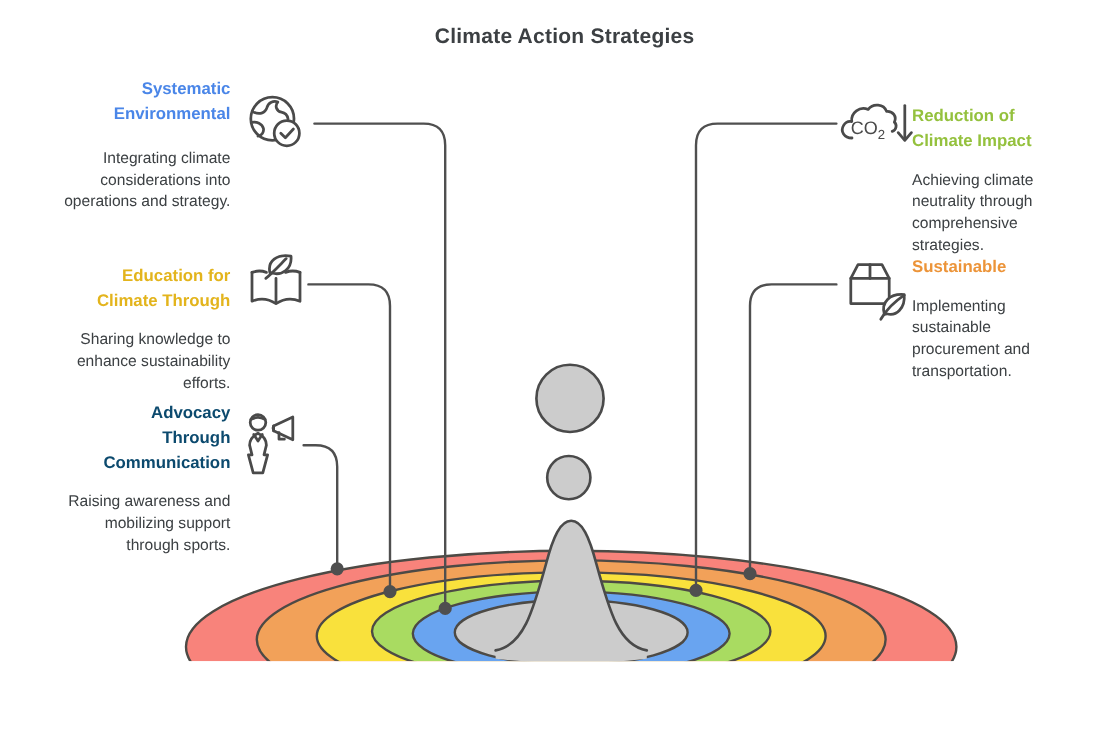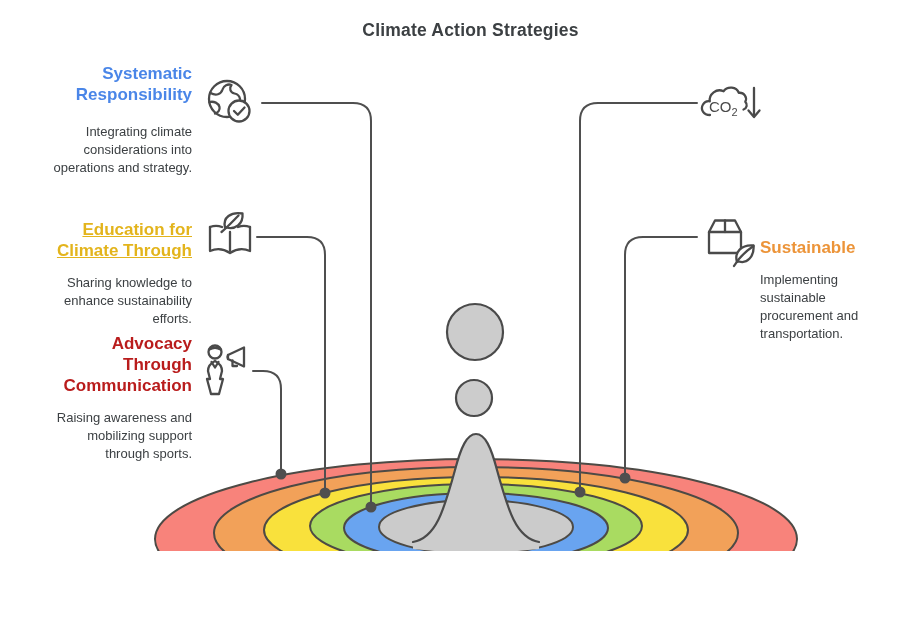--- a/index.html
+++ b/index.html
@@ -8,21 +8,21 @@
     font-family:"Liberation Sans", sans-serif;color:#3C4043;padding-left:20px;
   }
   .main-title{
     position:absolute;left:0;right:0;top:20px;text-align:center;
     font-size:17.5px;font-weight:bold;color:#3C4043;letter-spacing:.2px;
   }
   svg.scene{position:absolute;left:0;top:0;z-index:1;}
   .strategy{position:absolute;z-index:2;}
   .strategy.left{text-align:right;}
   .strategy.right{text-align:left;}
-  .s-title{font-size:17px;font-weight:bold;line-height:21px;}
+  .s-title{font-size:14px;font-weight:bold;line-height:21px;}
   .s-title div{white-space:nowrap;}
   .s-desc{font-size:13px;line-height:18px;color:#3C4043;margin-top:13px;}
   .icon{position:absolute;z-index:2;}
   .icon svg{display:block;}
 </style>
 </head>
 <body>
 
 <div class="canvas">
 
@@ -58,44 +58,51 @@
       <circle cx="325" cy="493" r="4.5" fill="#4F4F4F"></circle>
       <circle cx="281" cy="474" r="4.5" fill="#4F4F4F"></circle>
       <circle cx="580" cy="492" r="4.5" fill="#4F4F4F"></circle>
       <circle cx="625" cy="478" r="4.5" fill="#4F4F4F"></circle>
     </g>
   </svg>
 
   <div class="strategy left" style="left:42px;top:63px;width:150px">
     <div class="s-title" style="color: rgb(74, 134, 232);">
       <div>Systematic</div>
-      <div>Responsibility</div>
+      <div>Environmental</div>
     </div>
     <div class="s-desc" style="margin-top:18px">Integrating climate considerations into operations and strategy.</div>
   </div>
 
   <div class="strategy left" style="left:42px;top:219px;width:150px">
-    <div class="s-title" style="color: rgb(227, 180, 28); text-decoration: underline;">
+    <div class="s-title" style="color: rgb(227, 180, 28);">
       <div>Education for</div>
       <div>Climate Through</div>
     </div>
     <div class="s-desc">Sharing knowledge to enhance sustainability efforts.</div>
   </div>
 
   <div class="strategy left" style="left:42px;top:333px;width:150px">
-    <div class="s-title" style="color: #b91c1c;">
+    <div class="s-title" style="color: #0c4a6e;">
       <div>Advocacy</div>
       <div>Through</div>
       <div>Communication</div>
     </div>
     <div class="s-desc">Raising awareness and mobilizing support through sports.</div>
   </div>
 
+  <div class="strategy right" style="left:760px;top:86px;width:115px">
+    <div class="s-title" style="color: rgb(148, 193, 61);">
+      <div>Reduction of</div>
+      <div>Climate Impact</div>
+    </div>
+    <div class="s-desc">Achieving climate neutrality through comprehensive strategies.</div>
+  </div>
 
-  <div class="strategy right" style="left:760px;top:237px;width:115px">
+  <div class="strategy right" style="left:760px;top:212px;width:115px">
     <div class="s-title" style="color: rgb(236, 148, 57);">
       <div>Sustainable</div>
     </div>
     <div class="s-desc">Implementing sustainable procurement and transportation.</div>
   </div>
 
   <div class="icon" style="left:202px;top:75px">
     <svg width="58" height="58" viewBox="0 0 58 58" fill="none" stroke="#4A4A4A" stroke-width="2.3" stroke-linecap="round" stroke-linejoin="round">
       <circle cx="25" cy="24" r="18"></circle>
       <path d="M8.5,18 C14,21 19,19.5 20.5,14.5 C21.5,10.5 26,8.5 29.5,10 C27,13 28,17.5 32.5,18.5 C35,19 37.5,21 38,24"></path>

